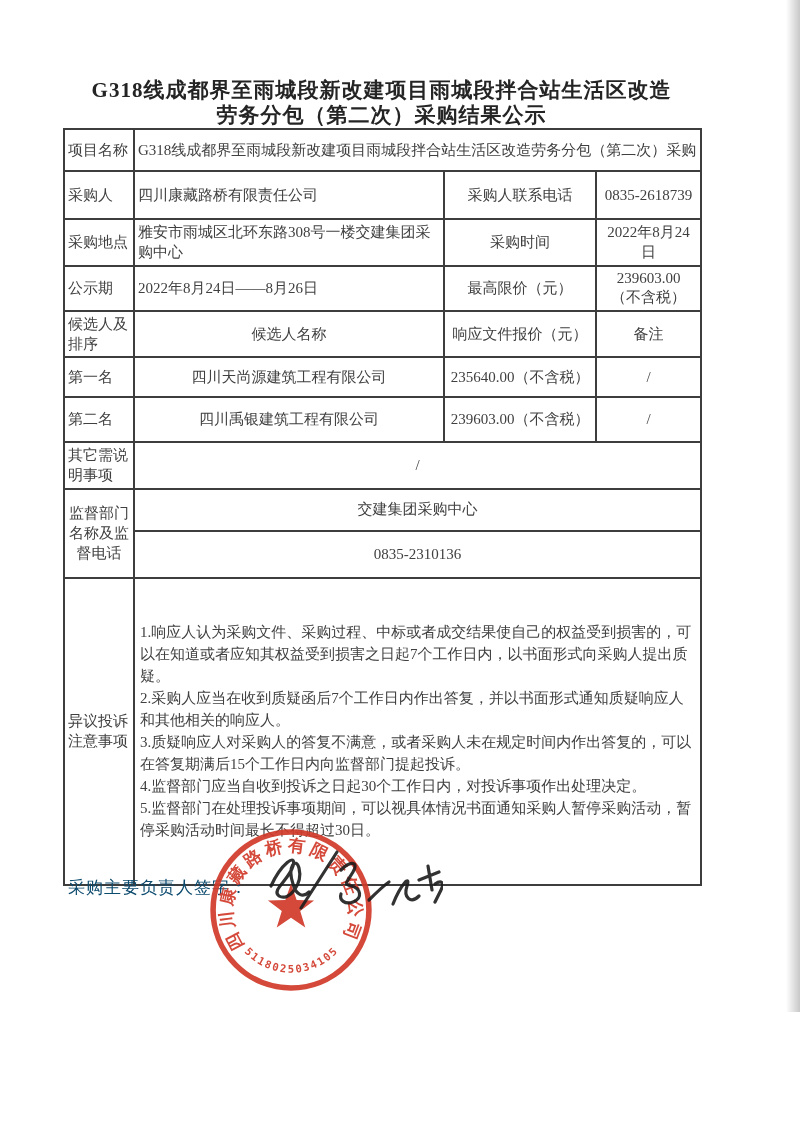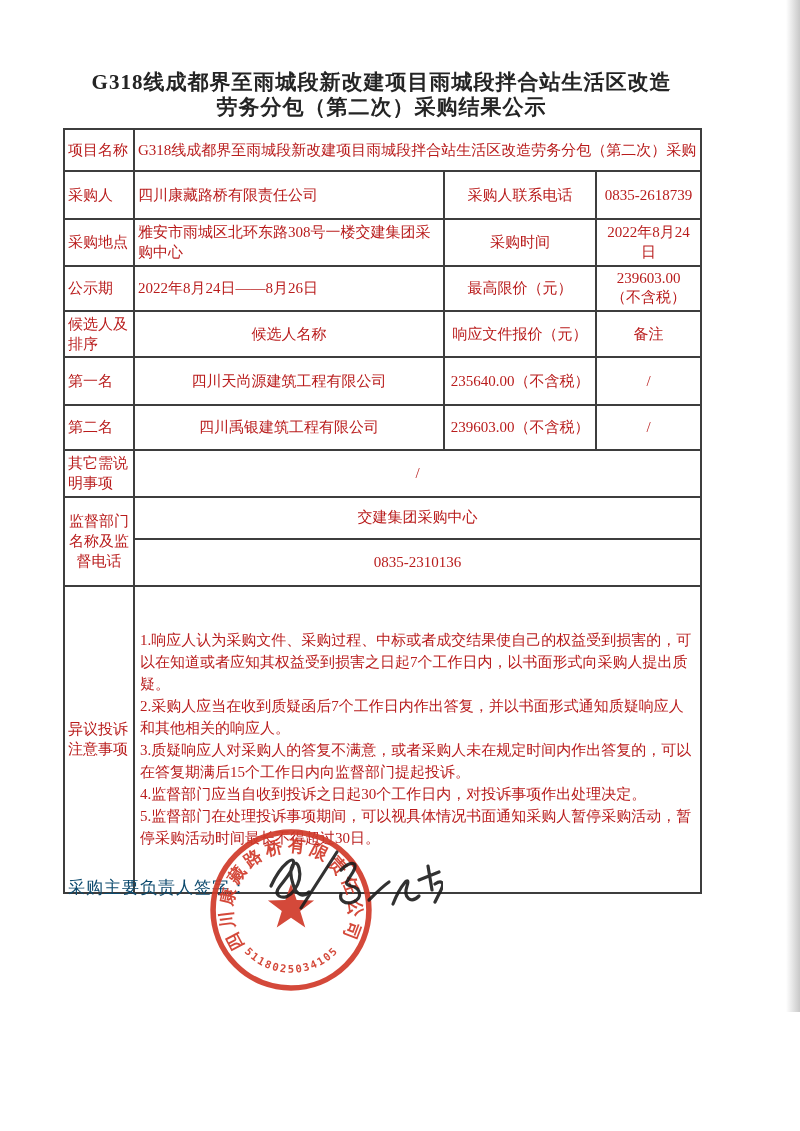--- a/index.html
+++ b/index.html
@@ -7,28 +7,28 @@
     width:800px;height:1131px;position:relative;background:#ffffff;
     font-family:"Liberation Serif","DejaVu Serif",serif;
     color:#1f1f1f;overflow:hidden;
   }
   .scan-edge-right{
     position:absolute;top:0;right:0;width:14px;height:1012px;
     background:linear-gradient(to right,rgba(0,0,0,0),rgba(110,110,110,0.38));
     pointer-events:none;
   }
   .doc-title{
-    position:absolute;left:63px;top:70px;width:637px;
+    position:absolute;left:63px;top:78px;width:637px;
     text-align:center;font-weight:700;font-size:21px;line-height:25px;
     letter-spacing:1px;color:#242424;
   }
   table.doc-table{
     position:absolute;left:63px;top:128px;width:637px;
     border-collapse:collapse;table-layout:fixed;
-    font-size:15px;color:#b91c1c;border-radius:14px;
+    font-size:15px;color:#404040;border-radius:14px;
   }
   table.doc-table td{
     border:2px solid #3d3d3d;
     padding:2px 3px;
     vertical-align:middle;
     line-height:1.35;
     overflow:hidden;
   }
   td.lab{text-align:left;}
   td.lab-c{text-align:center;padding:2px 1px;}
@@ -91,21 +91,21 @@
       <div class="two-line">239603.00</div>
       <div class="two-line">（不含税）</div>
     </td>
   </tr>
   <tr style="height:42px">
     <td class="lab">候选人及排序</td>
     <td class="c">候选人名称</td>
     <td class="c">响应文件报价（元）</td>
     <td class="c">备注</td>
   </tr>
-  <tr style="height:48px">
+  <tr style="height:40px">
     <td class="lab">第一名</td>
     <td class="c">四川天尚源建筑工程有限公司</td>
     <td class="c">235640.00（不含税）</td>
     <td class="c">/</td>
   </tr>
   <tr style="height:45px">
     <td class="lab">第二名</td>
     <td class="c">四川禹银建筑工程有限公司</td>
     <td class="c">239603.00（不含税）</td>
     <td class="c">/</td>

